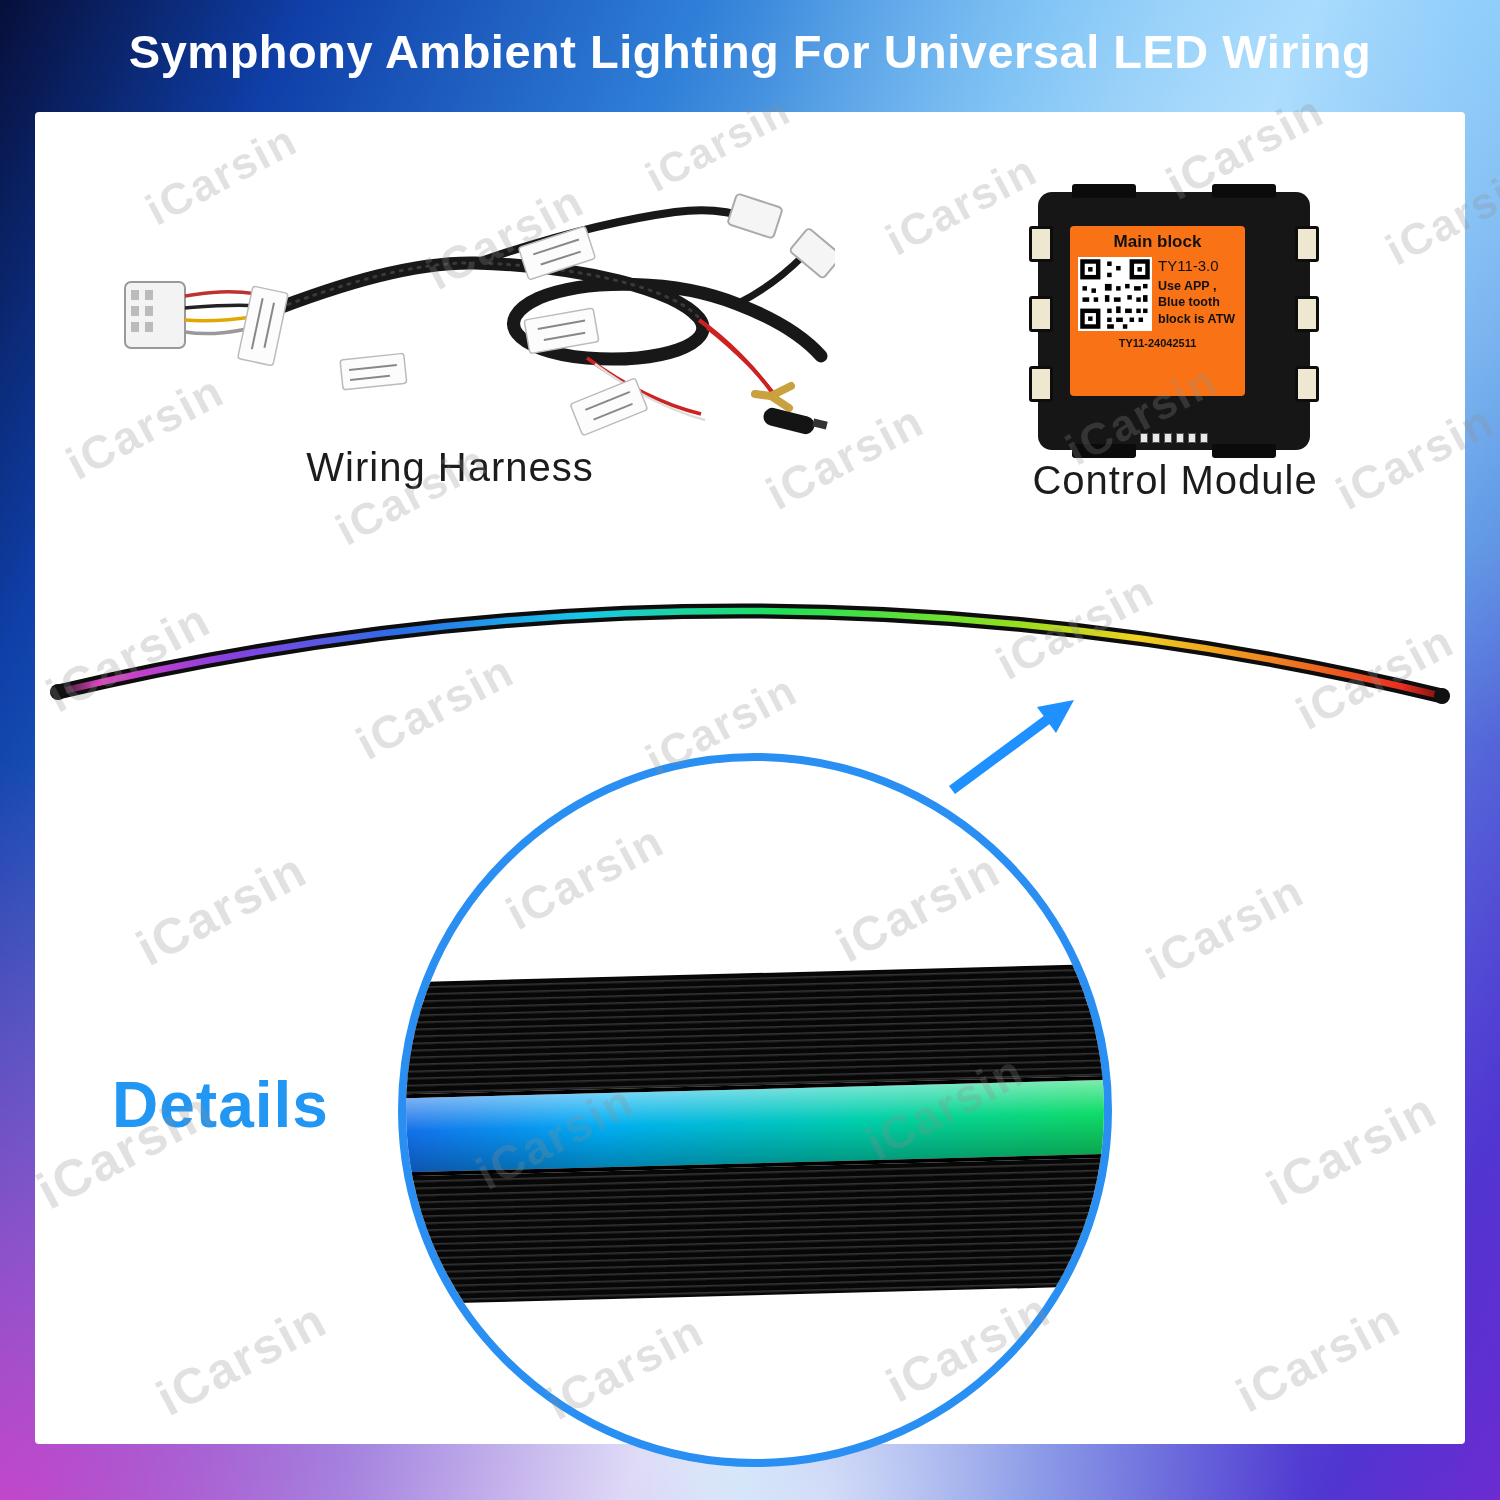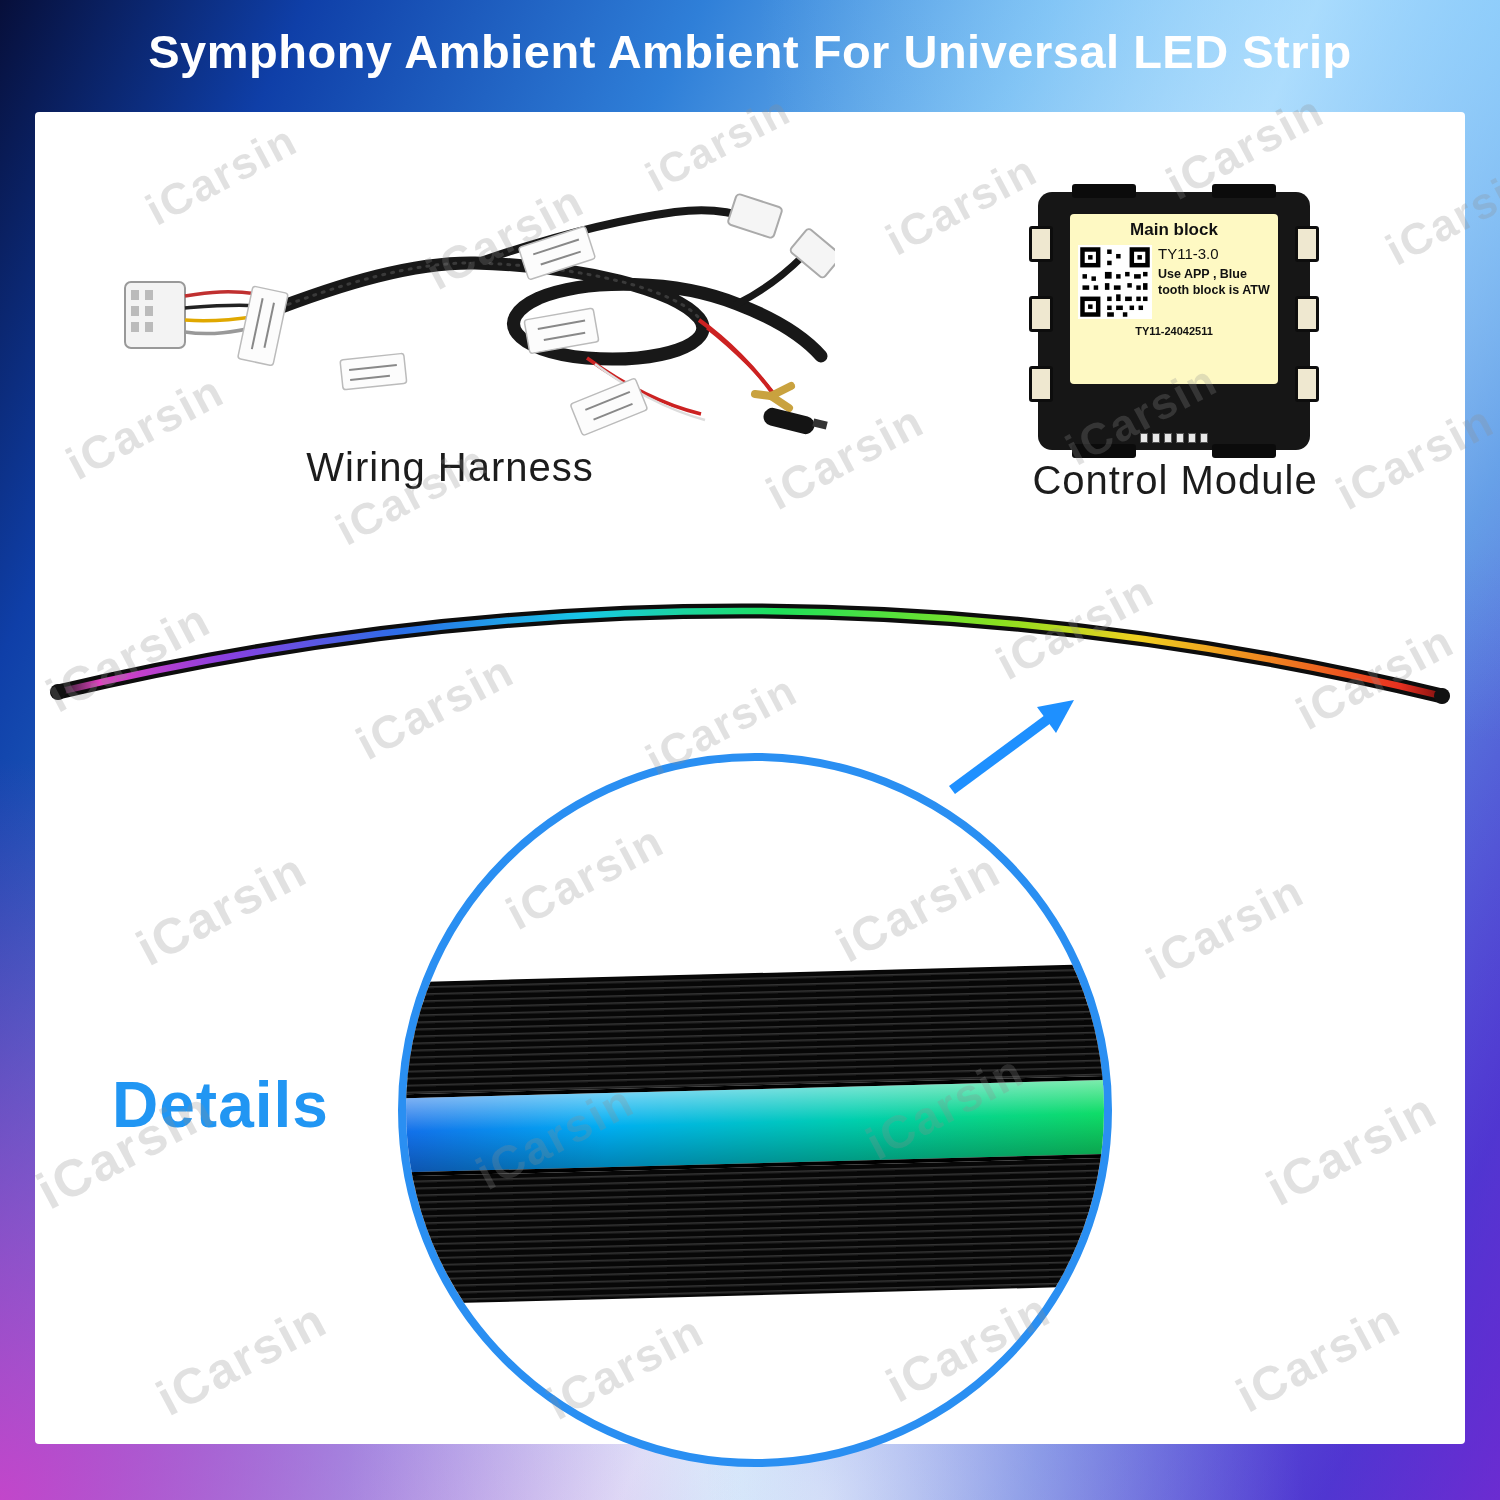--- a/index.html
+++ b/index.html
@@ -42,22 +42,22 @@
 
   
   .module { position: absolute; left: 1038px; top: 192px; width: 272px; height: 258px; z-index: 3; }
   .module-body { position: absolute; inset: 0; background: #161616; border-radius: 14px; }
   .m-tab { position: absolute; width: 64px; height: 14px; background: #0b0b0b; border-radius: 3px; }
   .m-tab.tl { top: -8px; left: 34px; } .m-tab.tr { top: -8px; right: 34px; }
   .m-tab.bl { bottom: -8px; left: 34px; } .m-tab.br { bottom: -8px; right: 34px; }
   .m-conn { position: absolute; width: 24px; height: 36px; background: #efe8d0; border: 3px solid #0d0d0d; border-radius: 3px; }
   .m-conn.l1 { left: -9px; top: 34px; } .m-conn.l2 { left: -9px; top: 104px; } .m-conn.l3 { left: -9px; top: 174px; }
   .m-conn.r1 { right: -9px; top: 34px; } .m-conn.r2 { right: -9px; top: 104px; } .m-conn.r3 { right: -9px; top: 174px; }
-  .m-label { position: absolute; left: 32px; top: 22px; width: 208px; height: 170px;
-    background: #fef9c3; border-radius: 4px; padding: 6px 8px; }
+  .m-label { position: absolute; left: 32px; top: 34px; width: 175px; height: 170px;
+    background: #f97316; border-radius: 4px; padding: 6px 8px; }
   .m-title { text-align: center; font-weight: 700; font-size: 17px; color: #111; }
   .m-row { display: flex; gap: 6px; margin-top: 5px; align-items: flex-start; }
   .qr { width: 74px; height: 74px; flex: 0 0 auto; }
   .m-texts { width: 112px; }
   .m-model { font-size: 15px; color: #111; margin-bottom: 4px; }
   .m-instr { font-size: 12.5px; font-weight: 700; color: #111; line-height: 1.3; }
   .m-serial { font-size: 11px; font-weight: 600; color: #111; margin-top: 6px; text-align: center; }
   .m-pins { position: absolute; bottom: 7px; left: 50%; transform: translateX(-50%); display: flex; gap: 4px; }
   .m-pin { width: 8px; height: 10px; background: #e8e8e8; border: 1px solid #555; }
 
@@ -73,21 +73,21 @@
   .glow::after { content:""; position: absolute; inset: 0;
     background: linear-gradient(180deg,rgba(255,255,255,.45),rgba(255,255,255,0) 45%,rgba(0,0,0,.25) 100%); }
 </style>
 </head>
 <body>
 
 <div class="canvas">
   <div class="frame"></div>
   <div class="content"></div>
 
-  <div class="title">Symphony Ambient Ambient For Universal LED Strip</div>
+  <div class="title">Symphony Ambient Lighting For Universal LED Wiring</div>
 
   <span class="wm" style="left:140px;top:150px;font-size:44px">iCarsin</span>
   <span class="wm" style="left:420px;top:210px;font-size:46px">iCarsin</span>
   <span class="wm" style="left:640px;top:120px;font-size:42px">iCarsin</span>
   <span class="wm" style="left:880px;top:180px;font-size:44px">iCarsin</span>
   <span class="wm" style="left:1160px;top:120px;font-size:46px">iCarsin</span>
   <span class="wm" style="left:1380px;top:190px;font-size:44px">iCarsin</span>
   <span class="wm" style="left:60px;top:400px;font-size:46px">iCarsin</span>
   <span class="wm" style="left:330px;top:470px;font-size:44px">iCarsin</span>
   <span class="wm" style="left:760px;top:430px;font-size:46px">iCarsin</span>

